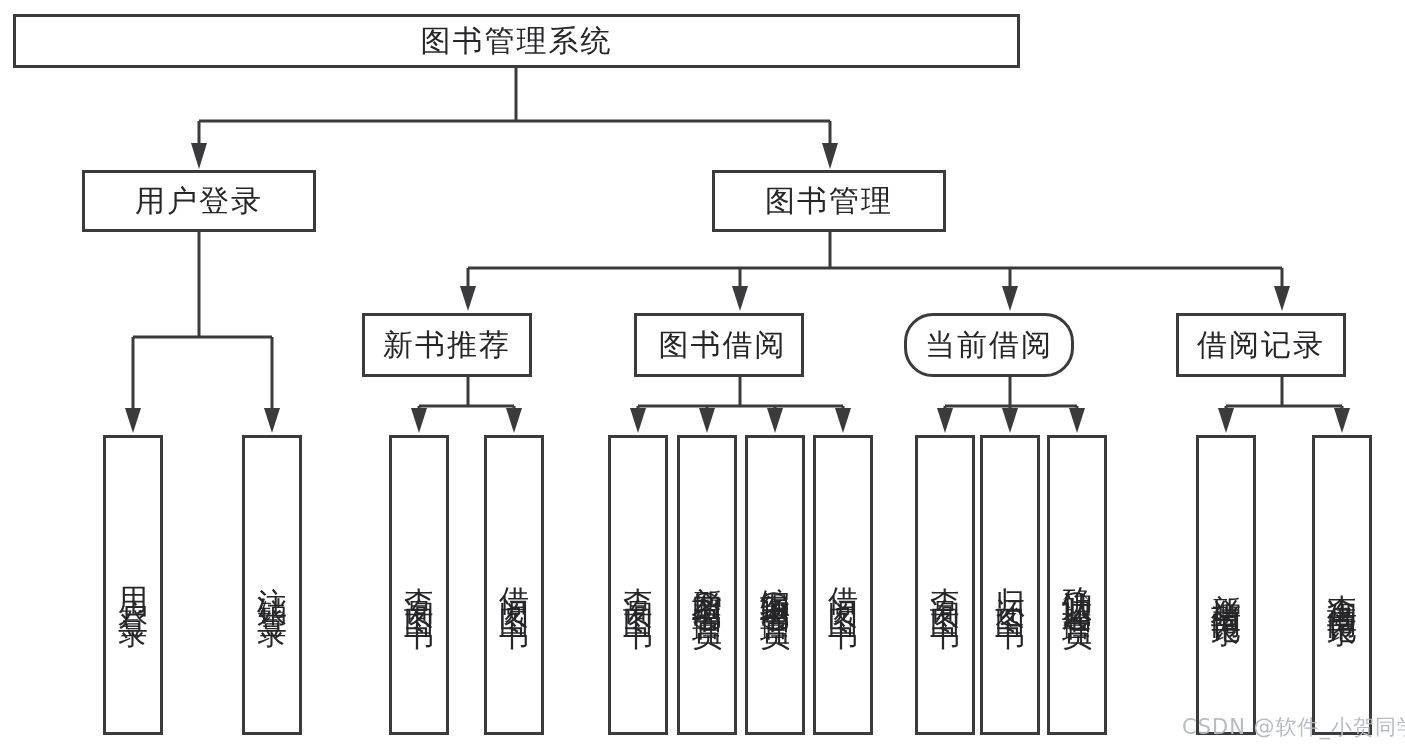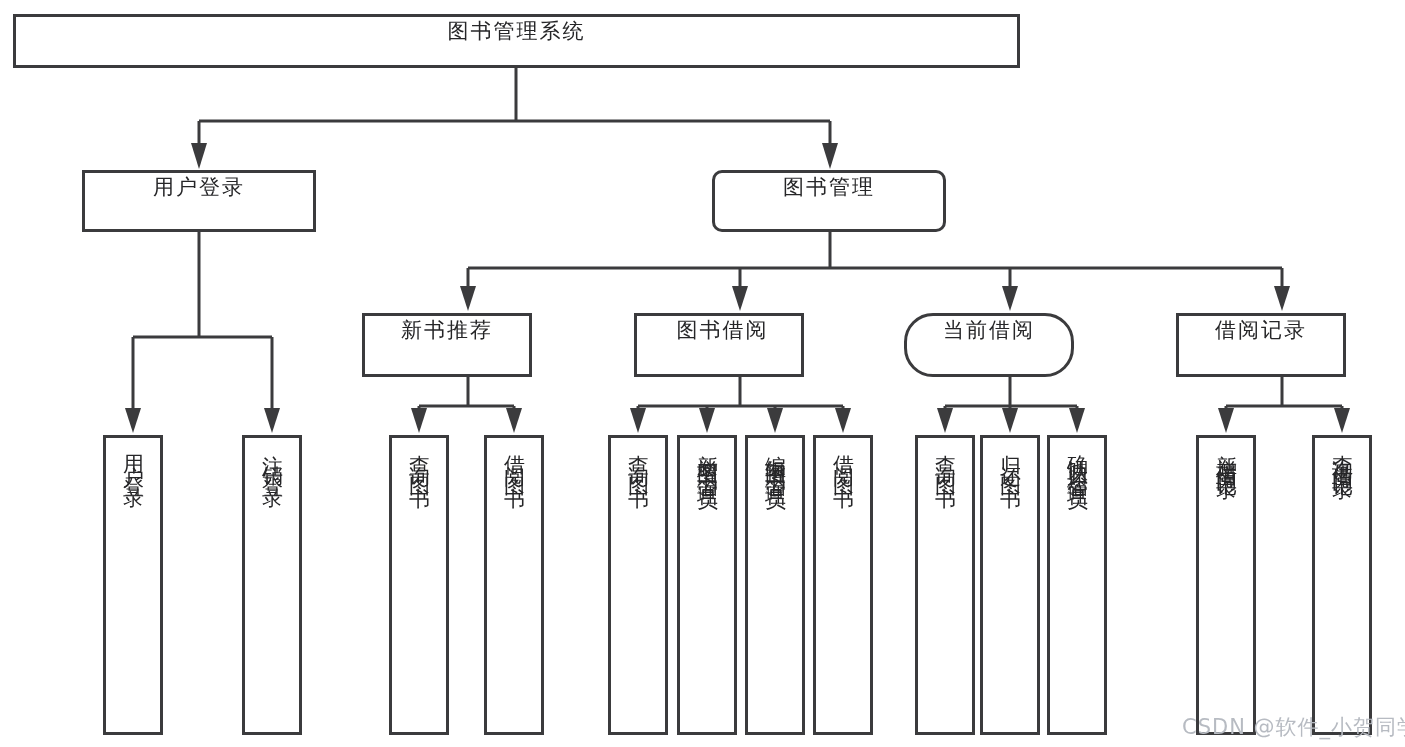--- a/index.html
+++ b/index.html
@@ -18,22 +18,22 @@
     overflow:hidden;
   }
   .connectors{position:absolute;left:0;top:0;width:1405px;height:747px;}
   .connectors path{stroke:var(--line);stroke-width:3;fill:none;}
   .connectors polygon{fill:var(--line);stroke:none;}
   .node{
     position:absolute;
     box-sizing:border-box;
     border:3px solid var(--line);
     background:var(--background);
-    display:flex;justify-content:center;
-    font-size:21px;
+    display:flex;align-items:center;justify-content:center;
+    font-size:30px;
     letter-spacing:2px;
     color:var(--text);
   }
   .hbox{white-space:nowrap;}
   .title{left:13px;top:14px;width:1007px;height:54px;}
   .lvl2{top:170px;width:234px;height:62px;}
   .lvl3{top:313px;width:170px;height:64px;}
   .vbox{top:435px;width:60px;height:300px;}
   .vtext{
     writing-mode:vertical-rl;
@@ -127,21 +127,21 @@
     </g>
   </svg>
 
   <div class="node hbox title">
     <span>图书管理系统</span>
   </div>
 
   <div class="node hbox lvl2" style="left:82px;">
     <span>用户登录</span>
   </div>
-  <div class="node hbox lvl2" style="left:712px;border-radius:10px;">
+  <div class="node hbox lvl2" style="left:712px;">
     <span>图书管理</span>
   </div>
 
   <div class="node hbox lvl3" style="left:362px;">
     <span>新书推荐</span>
   </div>
   <div class="node hbox lvl3" style="left:634px;padding-left:7px;">
     <span>图书借阅</span>
   </div>
   <div class="node hbox lvl3" style="left:904px;border-radius:29px;">

